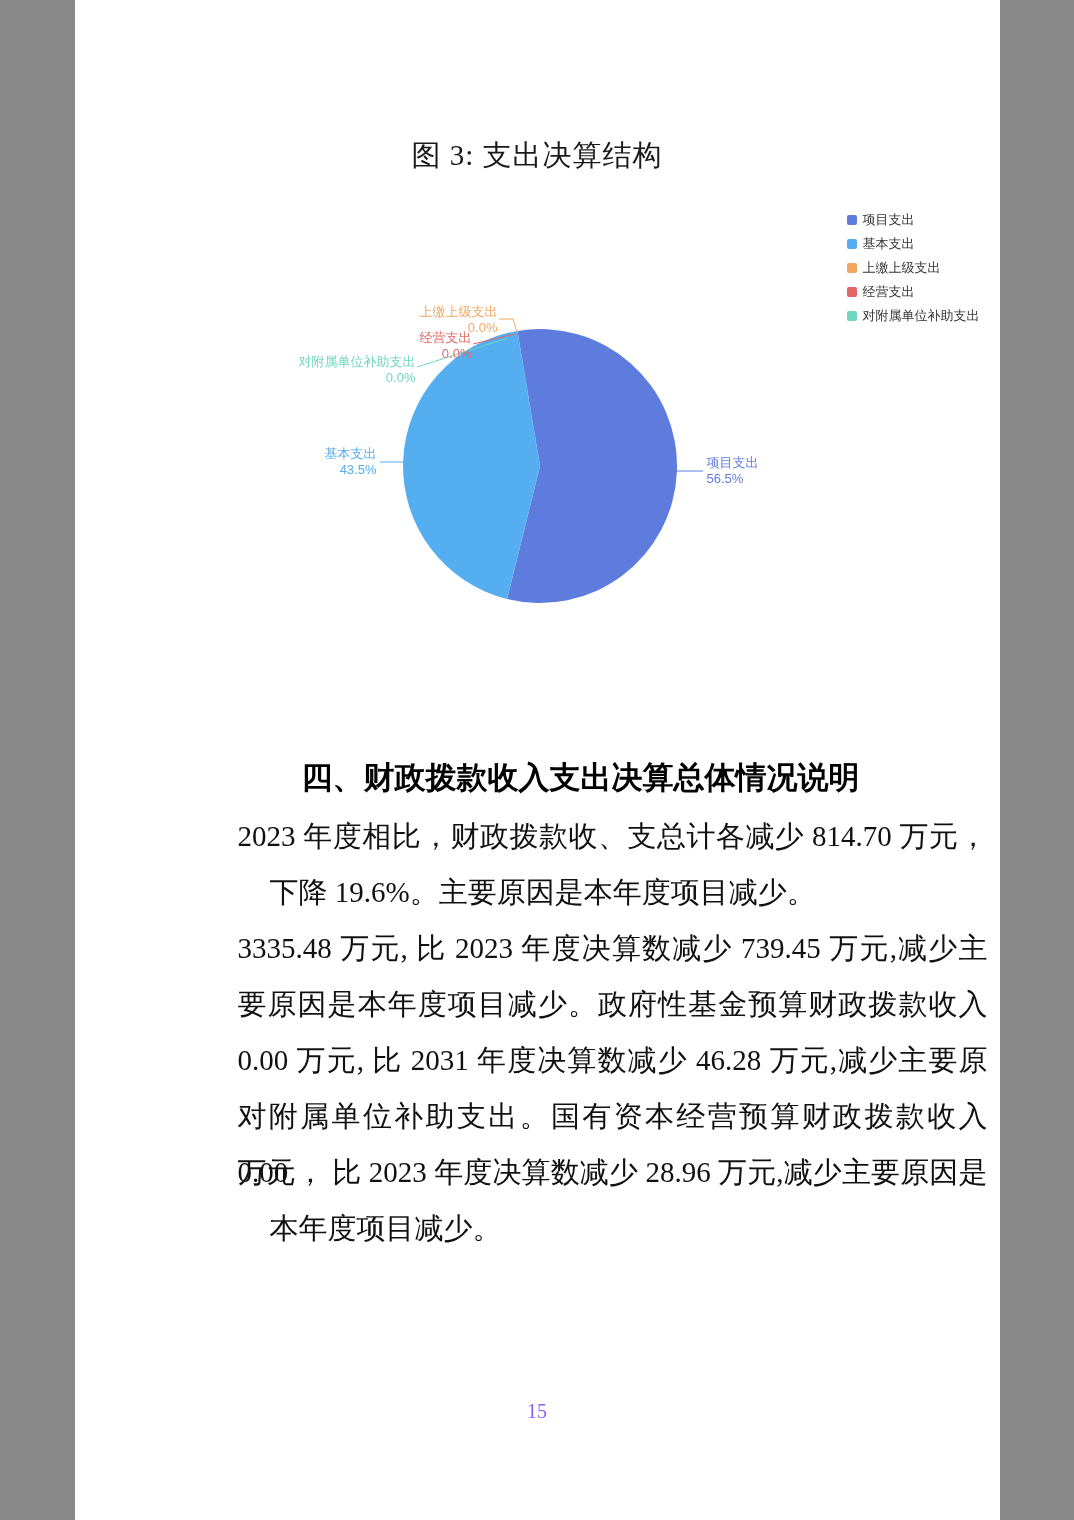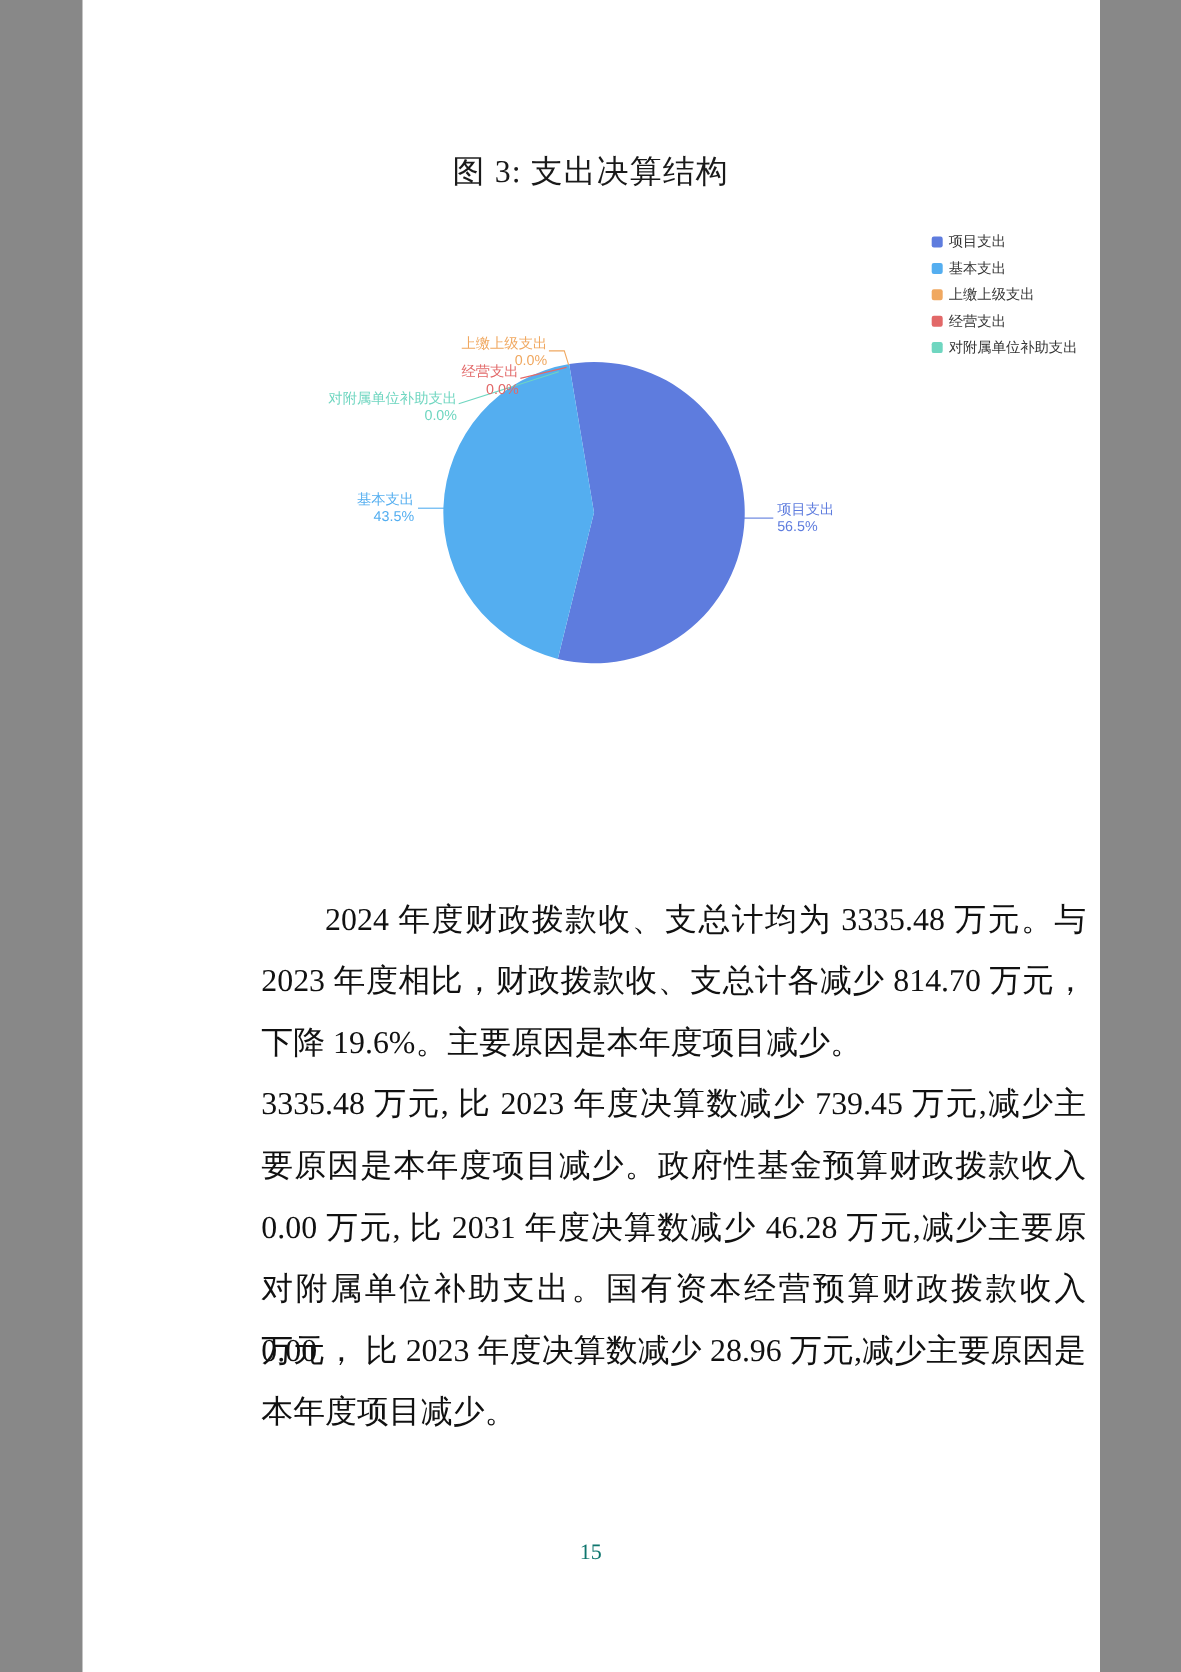--- a/index.html
+++ b/index.html
@@ -34,25 +34,25 @@
     position:absolute;left:165px;top:757px;width:750px;
     font-family:"Liberation Sans","DejaVu Sans",sans-serif;
     font-weight:bold;font-size:31px;text-indent:2em;color:#000;
   }
   .body-text{position:absolute;left:163px;top:808px;width:750px;}
   .line{
     font-size:29px;line-height:56px;height:56px;
     text-align:justify;text-align-last:justify;
     color:#111;
   }
-  .line.lastline{text-align-last:left;}
+  .line.lastline{text-align-last:left;margin-left:32px;}
   .line.indent{text-indent:2em;}
   .page-number{
     position:absolute;left:0;top:1400px;width:100%;
-    text-align:center;font-size:20px;color:#0f766e;
+    text-align:center;font-size:20px;color:#8b5cf6;
   }
 </style>
 </head>
 <body>
 
 <div class="page">
 
   <div class="fig-title">图 3: 支出决算结构</div>
 
   <div class="chart-region">
@@ -109,24 +109,24 @@
         <span class="legend-swatch" style="background: rgb(226, 104, 104);"></span>
         <span>经营支出</span>
       </div>
       <div class="legend-item">
         <span class="legend-swatch" style="background: rgb(111, 214, 192);"></span>
         <span>对附属单位补助支出</span>
       </div>
     </div>
   </div>
 
+  <div class="section-heading">四、财政拨款收入支出决算总体情况说明</div>
 
   <div class="body-text">
     <div>
-      <div class="line indent">2024 年度财政拨款收、支总计均为 3335.48 万元。与</div>
       <div class="line">2023 年度相比，财政拨款收、支总计各减少 814.70 万元，</div>
       <div class="line lastline">下降 19.6%。主要原因是本年度项目减少。</div>
     </div>
     <div>
       <div class="line">3335.48 万元, 比 2023 年度决算数减少 739.45 万元,减少主</div>
       <div class="line">要原因是本年度项目减少。政府性基金预算财政拨款收入</div>
       <div class="line">0.00 万元, 比 2031 年度决算数减少 46.28 万元,减少主要原</div>
       <div class="line">对附属单位补助支出。国有资本经营预算财政拨款收入 0.00</div>
       <div class="line">万元， 比 2023 年度决算数减少 28.96 万元,减少主要原因是</div>
       <div class="line lastline">本年度项目减少。</div>

